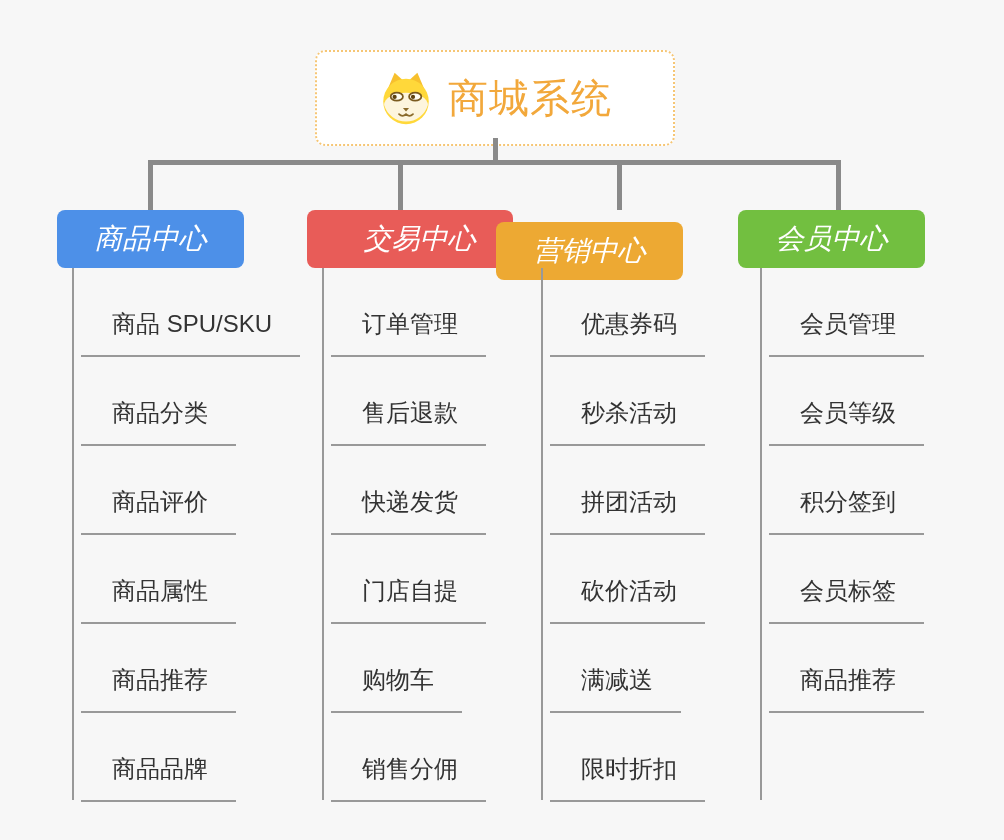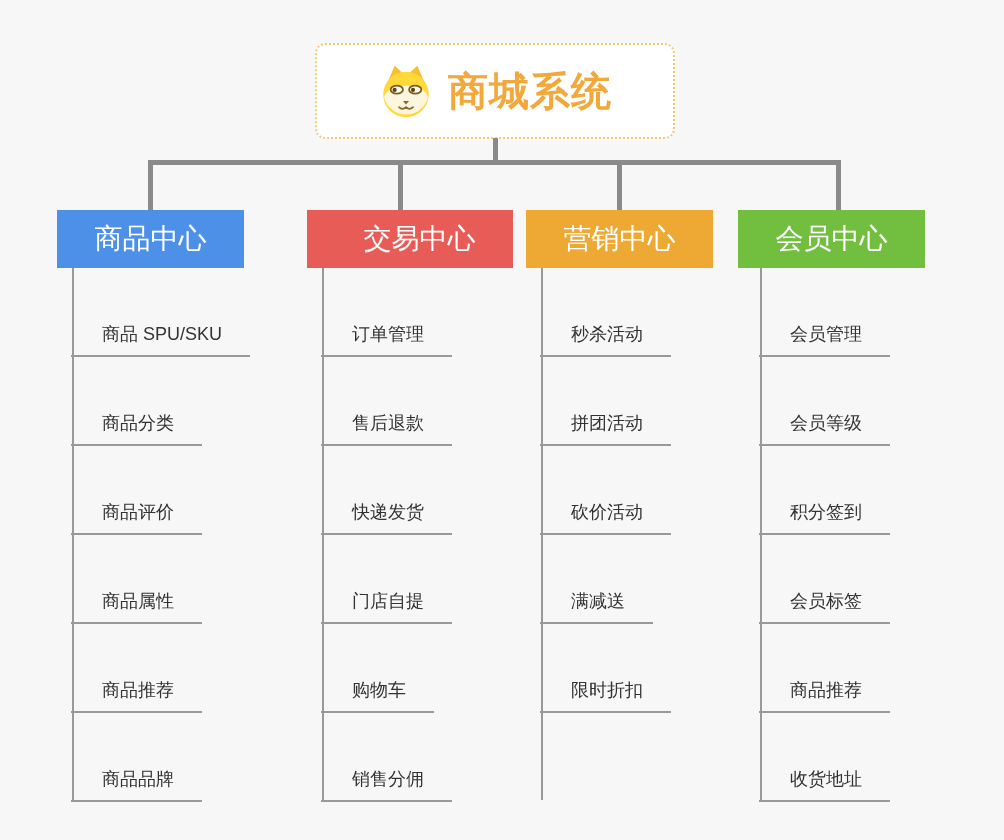--- a/index.html
+++ b/index.html
@@ -6,26 +6,26 @@
   body{
     width:1004px;height:840px;
     background:#f7f7f7;
     font-family:"Liberation Sans","DejaVu Sans",sans-serif;
     overflow:hidden;
   }
   #canvas{position:relative;width:1004px;height:840px;}
 
   
   .root-node{
-    position:absolute;left:315px;top:43px;width:360px;height:96px;
+    position:absolute;left:315px;top:50px;width:360px;height:96px;
     background:#ffffff;
     border:2px dotted #f6c675;
     border-radius:10px;
     box-sizing:border-box;
-    display:flex;align-items:center;justify-content:center;gap:14px;font-weight:bold;
+    display:flex;align-items:center;justify-content:center;gap:14px;
   }
   .root-title{
     font-size:40px;
     color:#f2a83b;
     letter-spacing:1px;
     white-space:nowrap;
   }
   .root-icon{width:56px;height:56px;flex:0 0 auto;}
 
   
@@ -33,51 +33,52 @@
   .conn.root-drop {left:493px;top:138px;width:5px;height:26px;}
   .conn.h-line    {left:148px;top:160px;width:693px;height:5px;}
   .conn.drop-0{left:148px;top:162px;width:5px;height:48px;}
   .conn.drop-1{left:398px;top:162px;width:5px;height:48px;}
   .conn.drop-2{left:617px;top:162px;width:5px;height:48px;}
   .conn.drop-3{left:836px;top:162px;width:5px;height:48px;}
 
   
   .branch-box{
     position:absolute;top:210px;width:187px;height:58px;
-    border-radius:0;
+    border-radius:8px;
     display:flex;align-items:center;justify-content:center;
     color:#ffffff;font-size:28px;white-space:nowrap;
     cursor:default;
+    font-style:italic;
   }
   .branch-col-0 .branch-box{left:57px;}
   .branch-col-1 .branch-box{left:307px;padding-left:19px;}
-  .branch-col-2 .branch-box{left:526px;}
+  .branch-col-2 .branch-box{left:496px;margin-top:12px;}
   .branch-col-3 .branch-box{left:738px;}
 
   
   .leaves{
     position:absolute;top:268px;width:260px;
   }
   .branch-col-0 .leaves{left:57px;}
   .branch-col-1 .leaves{left:307px;text-align:center;}
   .branch-col-2 .leaves{left:526px;}
   .branch-col-3 .leaves{left:745px;}
 
   .trunk{
     position:absolute;left:15px;top:0;width:2px;height:532px;
     background:#999999;
   }
   .leaf-row{position:relative;height:89px;}
   .leaf-row:first-of-type{height:87px;}
   .leaf{
-    position:absolute;bottom:0;left:14px;
+    position:absolute;bottom:0;left:24px;
     display:inline-block;
-    padding:0 28px 9px 31px;
+    padding:0 28px 15px 31px;
     border-bottom:2px solid #999999;
-    font-size:18px;color:#333333;
+    font-size:24px;color:#333333;
     white-space:nowrap;
     box-sizing:border-box;
   }
 </style>
 </head>
 <body>
 
 <div id="canvas">
 
   <div class="root-node">
@@ -151,20 +152,23 @@
           <span class="leaf">销售分佣</span>
         </div>
     </div>
   </div>
 
   <div class="branch-col-2">
     <div class="branch-box" style="background-color: rgb(237, 169, 51);">营销中心</div>
     <div class="leaves">
       <div class="trunk"></div>
       <div class="leaf-row">
+          <span class="leaf">优惠券码</span>
+        </div>
+      <div class="leaf-row">
           <span class="leaf">秒杀活动</span>
         </div>
       <div class="leaf-row">
           <span class="leaf">拼团活动</span>
         </div>
       <div class="leaf-row">
           <span class="leaf">砍价活动</span>
         </div>
       <div class="leaf-row">
           <span class="leaf">满减送</span>
@@ -187,19 +191,16 @@
         </div>
       <div class="leaf-row">
           <span class="leaf">积分签到</span>
         </div>
       <div class="leaf-row">
           <span class="leaf">会员标签</span>
         </div>
       <div class="leaf-row">
           <span class="leaf">商品推荐</span>
         </div>
-      <div class="leaf-row">
-          <span class="leaf">收货地址</span>
-        </div>
     </div>
   </div>
 
 </div>
 
 </body></html>

